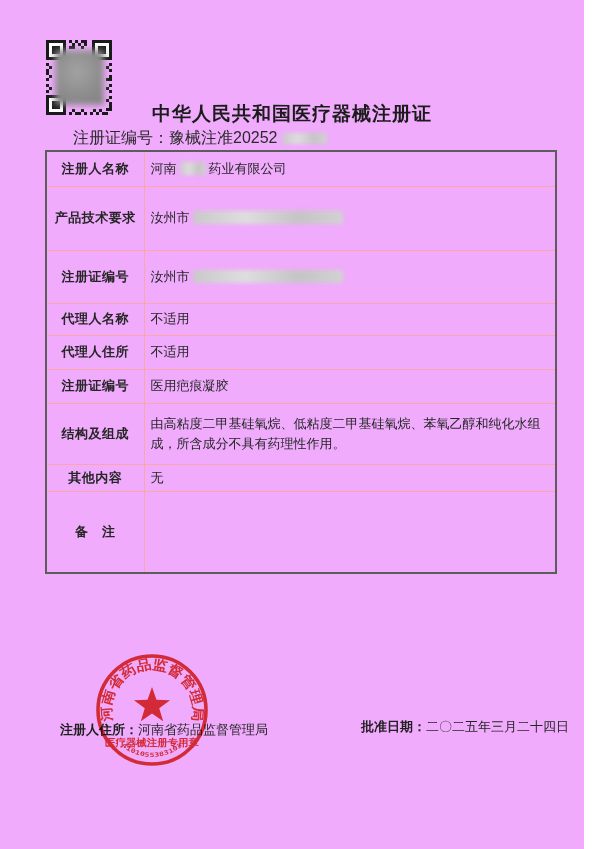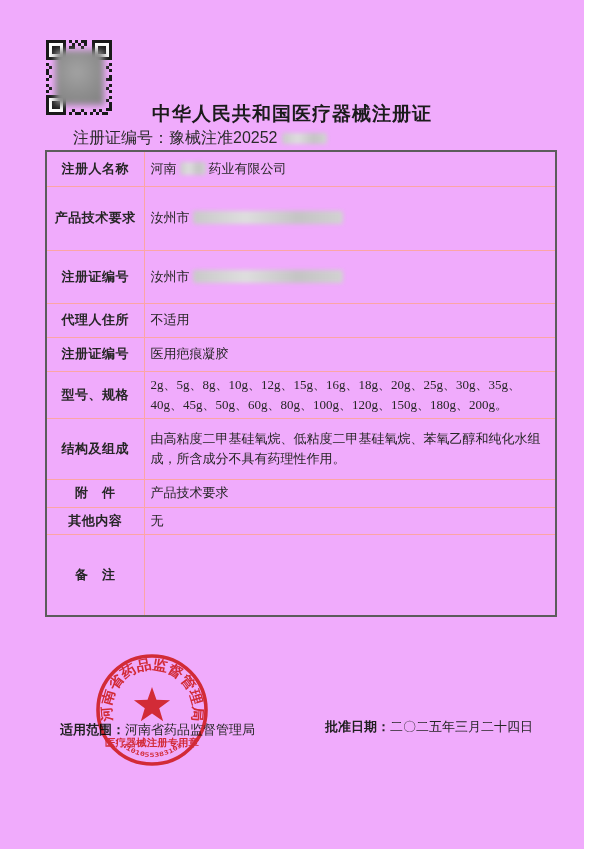--- a/index.html
+++ b/index.html
@@ -51,21 +51,21 @@
   td.lbl {
     width:98px; text-align:center;
     font-family:"Liberation Sans","DejaVu Sans",sans-serif; font-weight:bold;
     font-size:13.5px; letter-spacing:0.5px; color:#1f1f1f;
   }
   td.val { padding:3px 8px 3px 6px; line-height:20px;margin-top:16px; }
 
   
   .approval { position:absolute; left:60px; top:721px; font-size:13px; }
   .dates { position:absolute; left:325px; top:718px; font-size:13px; }
-  .dates .dline { height:18.6px; line-height:18.6px; white-space:nowrap; }
+  .dates .dline { height:18.6px; line-height:18.6px; white-space:nowrap;margin-left:36px; }
   .flabel { font-family:"Liberation Sans","DejaVu Sans",sans-serif; font-weight:bold; color:#1f1f1f; }
 
   
   .stamp {
     position:absolute; left:92px; top:650px; width:120px; height:120px;
     opacity:0.88; mix-blend-mode:multiply;
   }
 </style>
 </head>
 <body>
@@ -142,53 +142,49 @@
       <td class="val"><span>河南</span><span class="redact r-name"></span><span>药业有限公司</span></td>
     </tr>
     <tr style="height:64px">
       <td class="lbl">产品技术要求</td>
       <td class="val"><span>汝州市</span><span class="redact r-addr"></span></td>
     </tr>
     <tr style="height:53px">
       <td class="lbl">注册证编号</td>
       <td class="val"><span>汝州市</span><span class="redact r-addr"></span></td>
     </tr>
+    <tr style="height:32px">
+      <td class="lbl">代理人名称</td>
+      <td class="val">不适用</td>
+    </tr>
     <tr style="height:34px">
       <td class="lbl">代理人住所</td>
       <td class="val">不适用</td>
     </tr>
     <tr style="height:34px">
       <td class="lbl">注册证编号</td>
       <td class="val">医用疤痕凝胶</td>
     </tr>
-    <tr style="height:45px">
-      <td class="lbl">型号、规格</td>
-      <td class="val">2g、5g、8g、10g、12g、15g、16g、18g、20g、25g、30g、35g、40g、45g、50g、60g、80g、100g、120g、150g、180g、200g。</td>
-    </tr>
     <tr style="height:61px">
       <td class="lbl">结构及组成</td>
       <td class="val">由高粘度二甲基硅氧烷、低粘度二甲基硅氧烷、苯氧乙醇和纯化水组成，所含成分不具有药理性作用。</td>
     </tr>
-    <tr style="height:28px">
-      <td class="lbl">附　件</td>
-      <td class="val">产品技术要求</td>
-    </tr>
     <tr style="height:26px">
       <td class="lbl">其他内容</td>
       <td class="val">无</td>
     </tr>
     <tr style="height:82px">
       <td class="lbl">备　注</td>
       <td class="val"></td>
     </tr>
   </tbody>
     </table>
 
   <div class="approval">
-    <span class="flabel">适用范围：</span><span>河南省药品监督管理局</span>
+    <span class="flabel">注册人住所：</span><span>河南省药品监督管理局</span>
   </div>
   <div class="dates">
     <div class="dline"><span class="flabel">批准日期：</span><span>二〇二五年三月二十四日</span></div>
   </div>
 
   <svg class="stamp" viewBox="0 0 120 120">
     <defs>
       <path id="arcTop" d="M 22.8,77.3 A 41,41 0 1 1 97.2,77.3" fill="none"></path>
       <path id="arcBottom" d="M 24,90.2 A 47,47 0 0 0 96,90.2" fill="none"></path>
     </defs>

